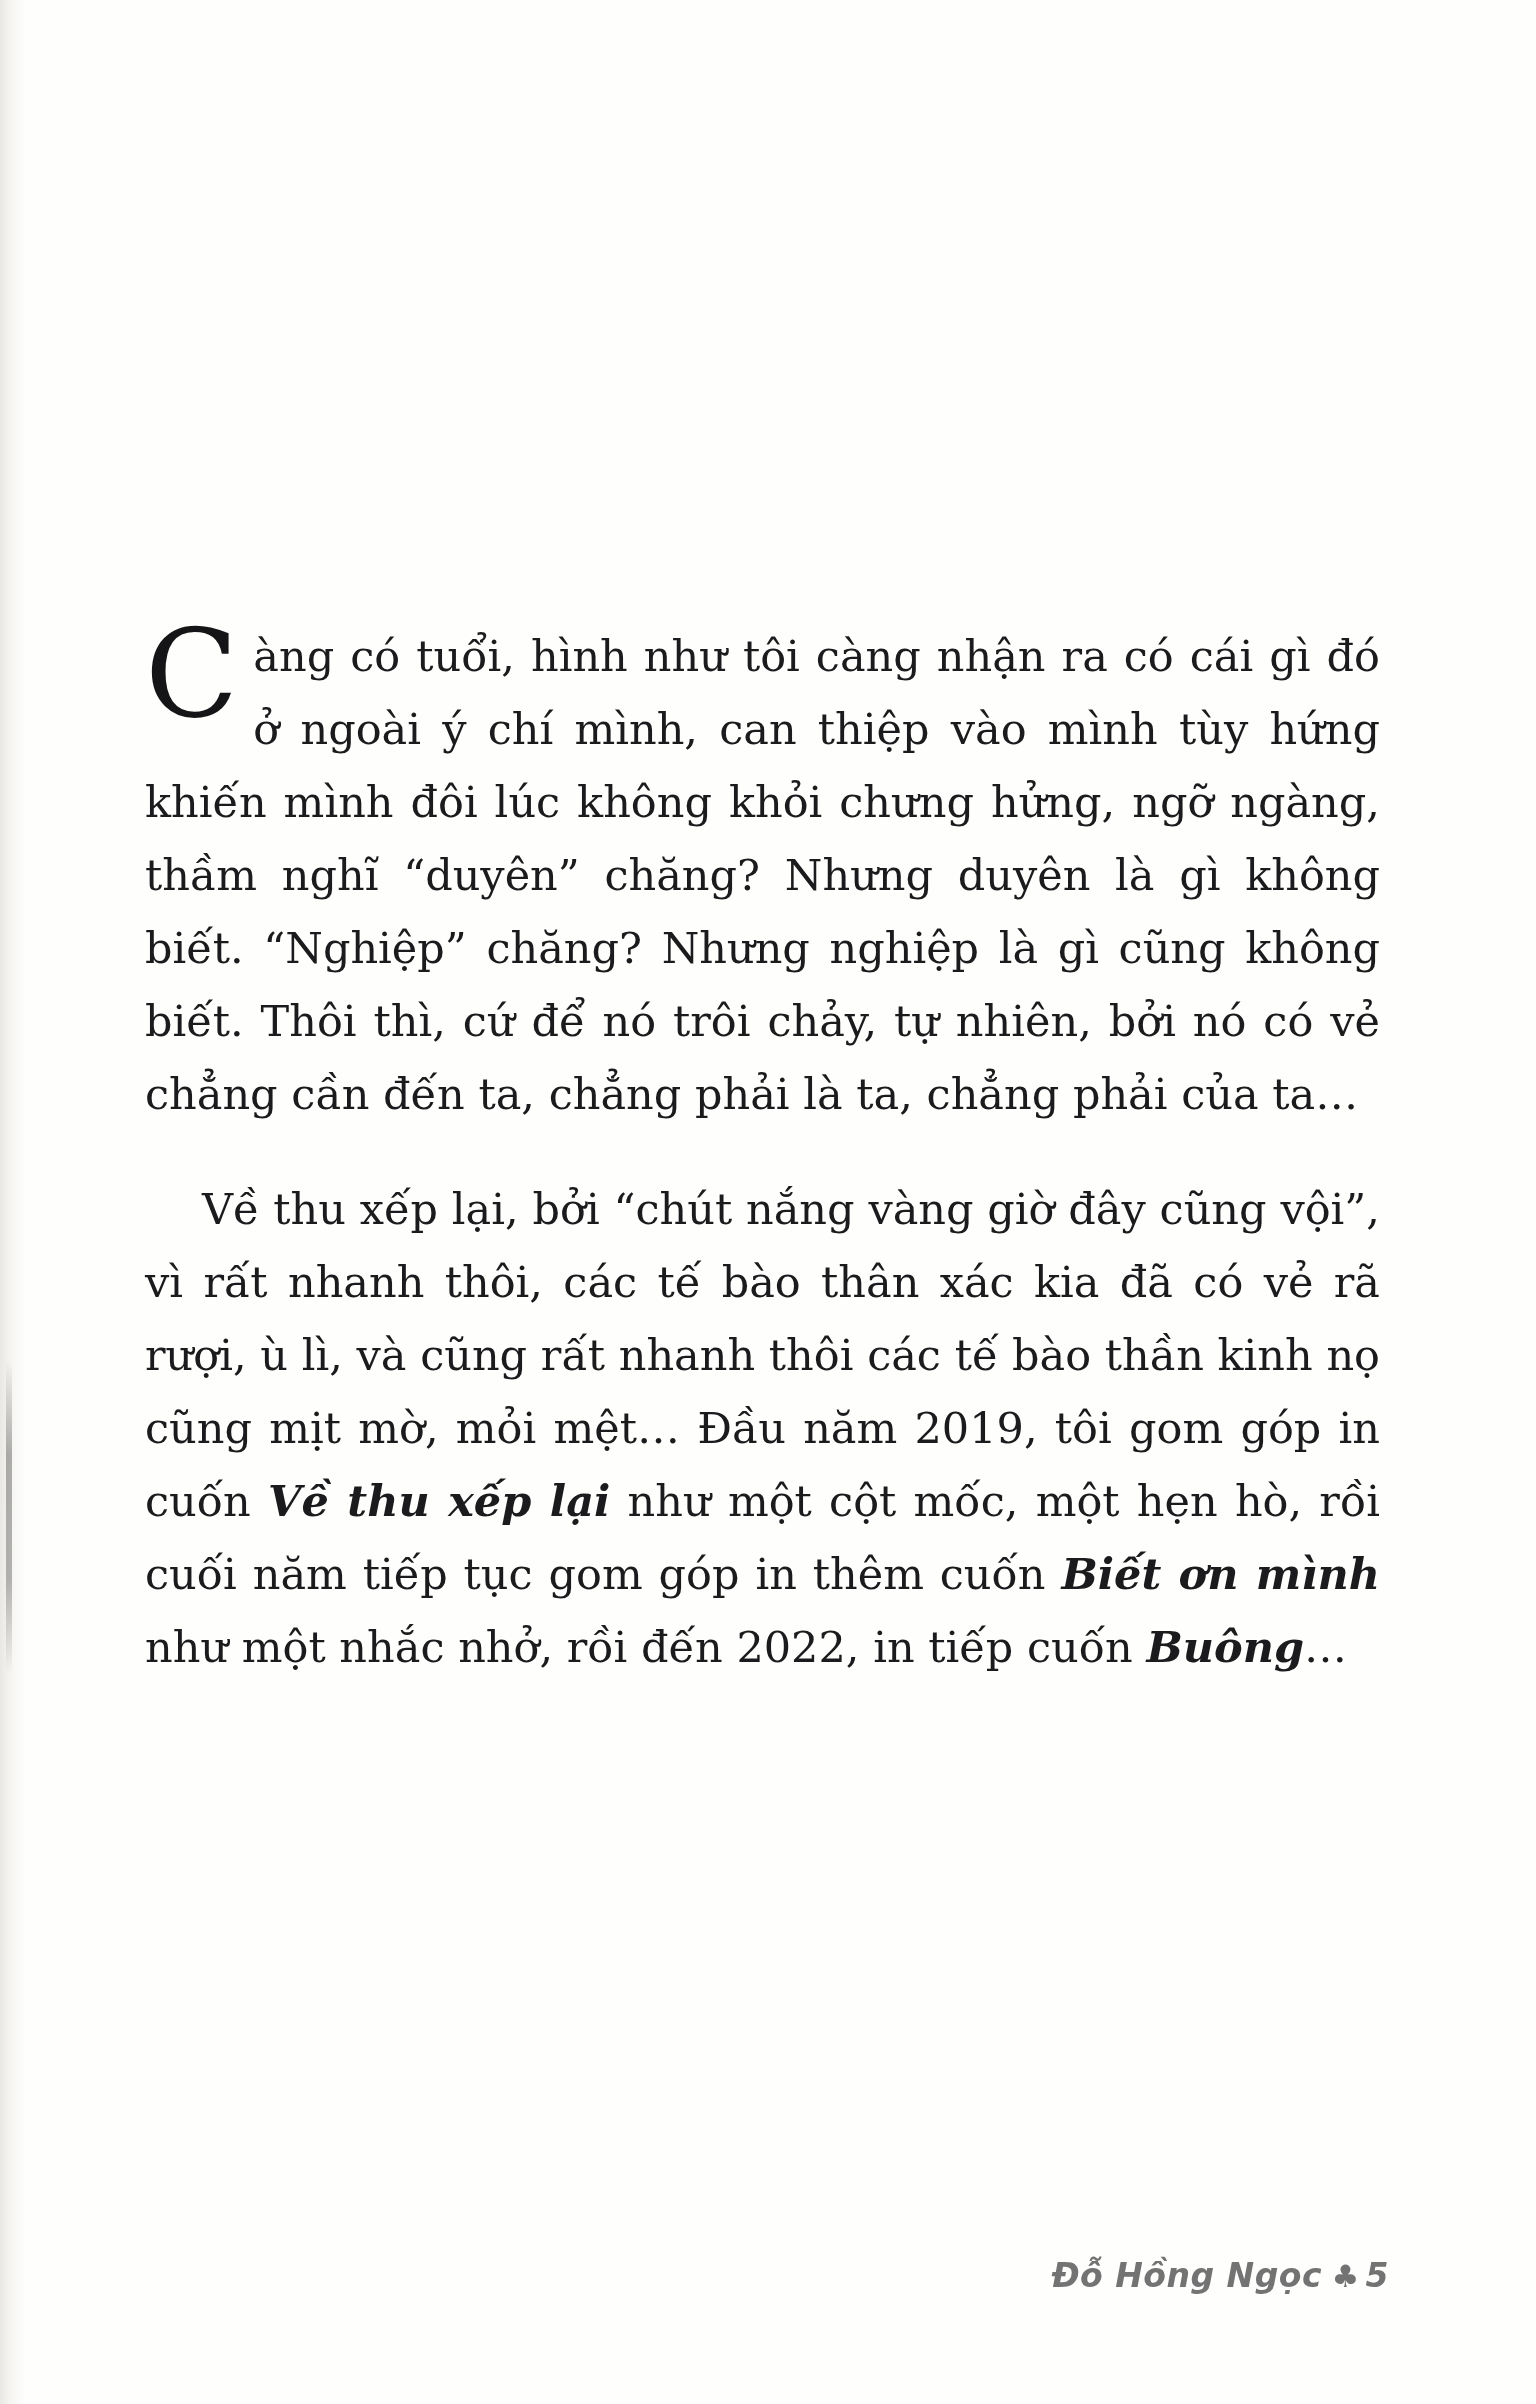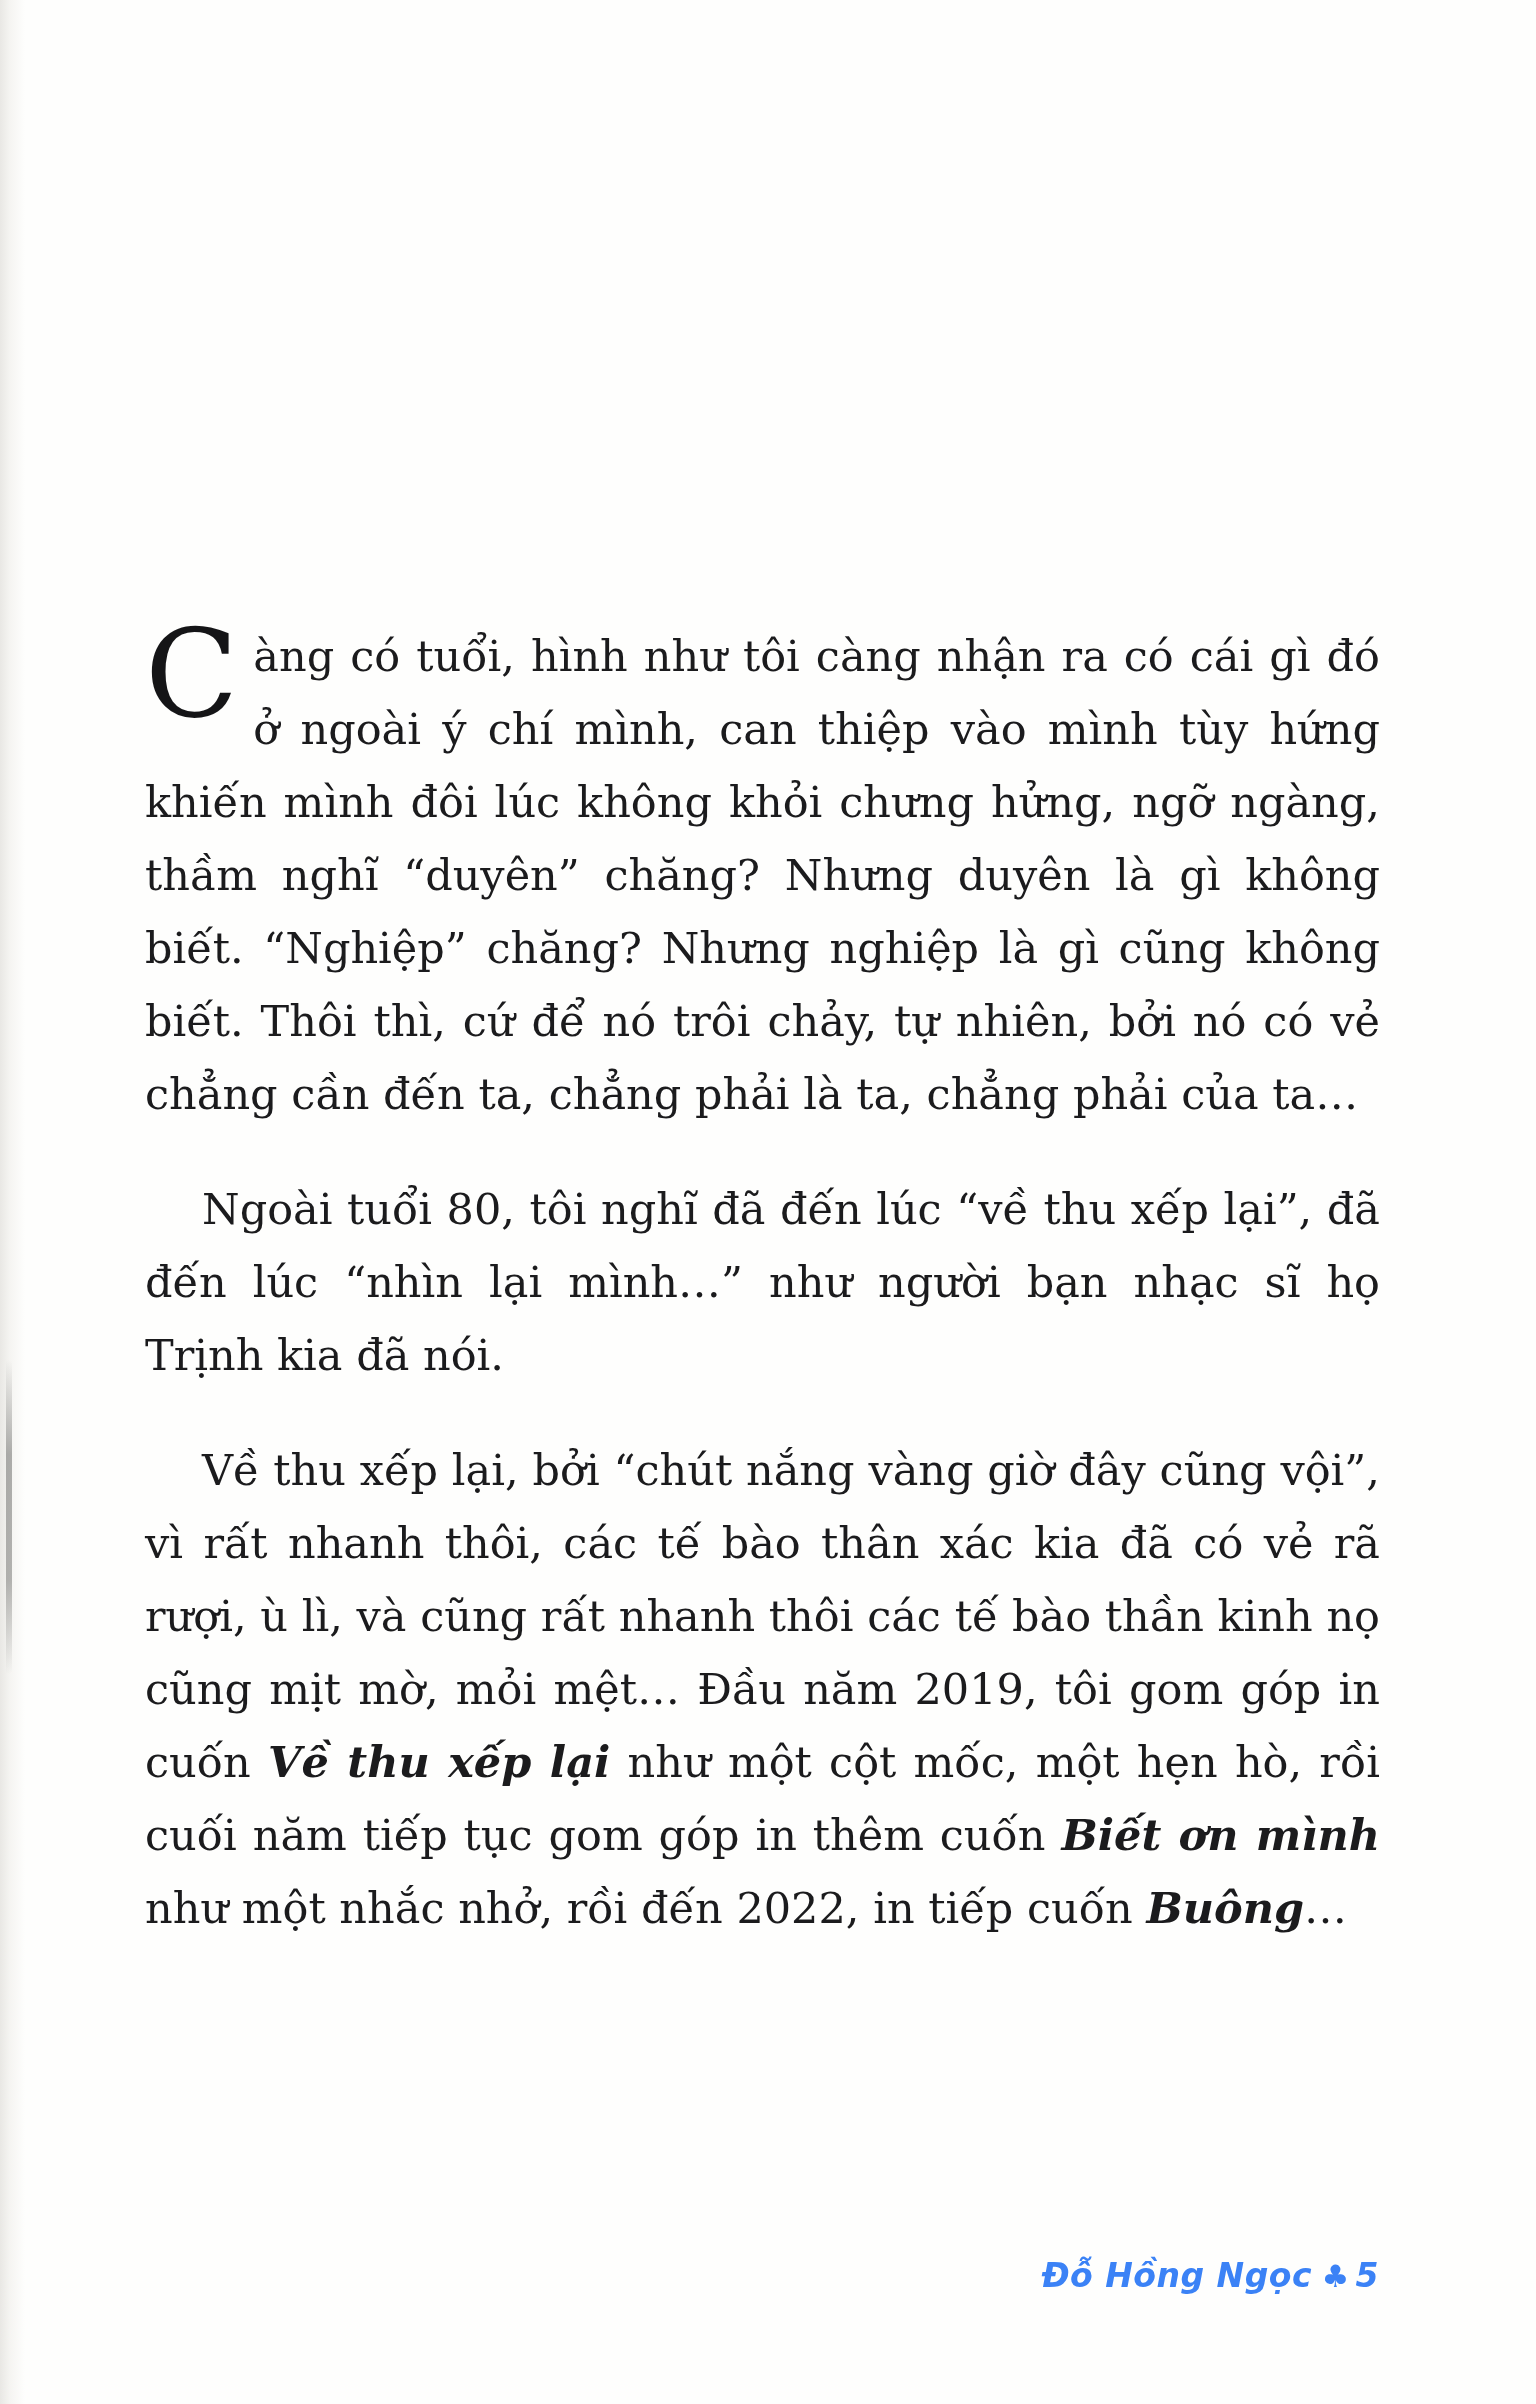--- a/index.html
+++ b/index.html
@@ -59,45 +59,44 @@
     font-weight: 400;
     color: #151517;
   }
   .bi {
     font-weight: bold;
     font-style: italic;
   }
   .footer {
     position: absolute;
     top: 2256px;
-    right: 158px;
+    right: 148px;
     font-family: "DejaVu Sans", sans-serif;
     font-size: 33px;
     font-weight: bold;
     font-style: italic;
-    color: #3b82f6;
+    color: #737373;
     letter-spacing: 0.5px;
     white-space: nowrap;
   }
   .footer .suit {
     font-style: normal;
     padding: 0 5.7px 0 9.5px;
     font-size: 31px;
   }
 </style>
 </head>
 <body>
 
 <div class="page">
   <div class="edge-shadow"></div>
   <div class="edge-smudge"></div>
 
   <div class="content" id="paragraphs">
       <p class="para first"><span class="dropcap">C</span><span>àng có tuổi, hình như tôi càng nhận ra có cái gì đó ở ngoài ý chí mình, can thiệp vào mình tùy hứng khiến mình đôi lúc không khỏi chưng hửng, ngỡ ngàng, thầm nghĩ “duyên” chăng? Nhưng duyên là gì không biết. “Nghiệp” chăng? Nhưng nghiệp là gì cũng không biết. Thôi thì, cứ để nó trôi chảy, tự nhiên, bởi nó có vẻ chẳng cần đến ta, chẳng phải là ta, chẳng phải của ta…</span></p>
-      <p class="para indent"><span>Ngoài tuổi 80, tôi nghĩ đã đến lúc “về thu xếp lại”, đã đến lúc “nhìn lại mình…” như người bạn nhạc sĩ họ Trịnh kia đã nói.</span></p>
       <p class="para indent"><span>Về thu xếp lại, bởi “chút nắng vàng giờ đây cũng vội”, vì rất nhanh thôi, các tế bào thân xác kia đã có vẻ rã rượi, ù lì, và cũng rất nhanh thôi các tế bào thần kinh nọ cũng mịt mờ, mỏi mệt… Đầu năm 2019, tôi gom góp in cuốn </span><span class="bi">Về thu xếp lại</span><span> như một cột mốc, một hẹn hò, rồi cuối năm tiếp tục gom góp in thêm cuốn </span><span class="bi">Biết ơn mình</span><span> như một nhắc nhở, rồi đến 2022, in tiếp cuốn </span><span class="bi">Buông</span><span>…</span></p>
     </div>
 
   <div class="footer">
     <span>Đỗ Hồng Ngọc</span><span class="suit">♣</span><span>5</span>
   </div>
 </div>
 
 
 </body></html>

